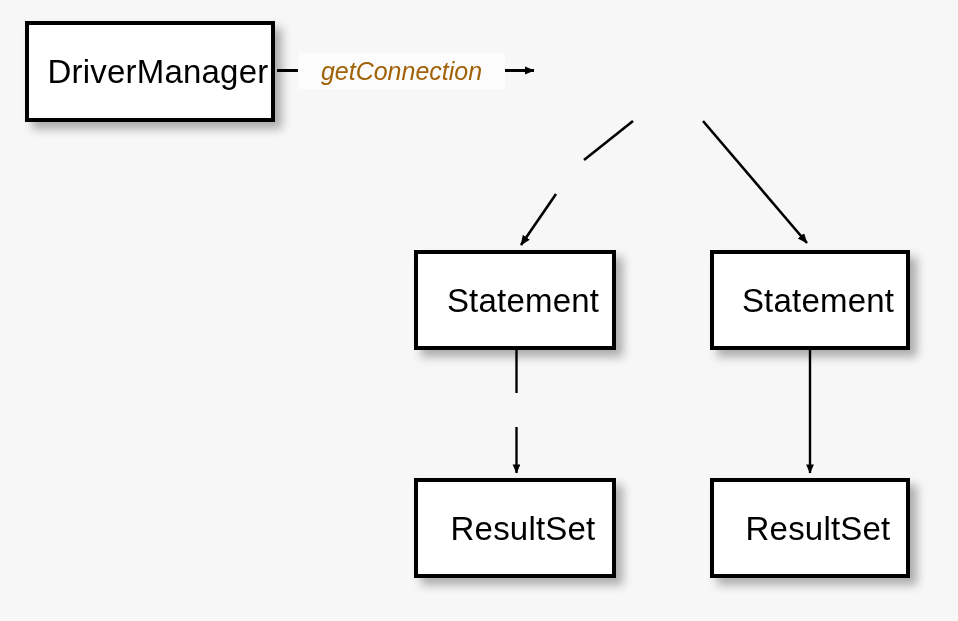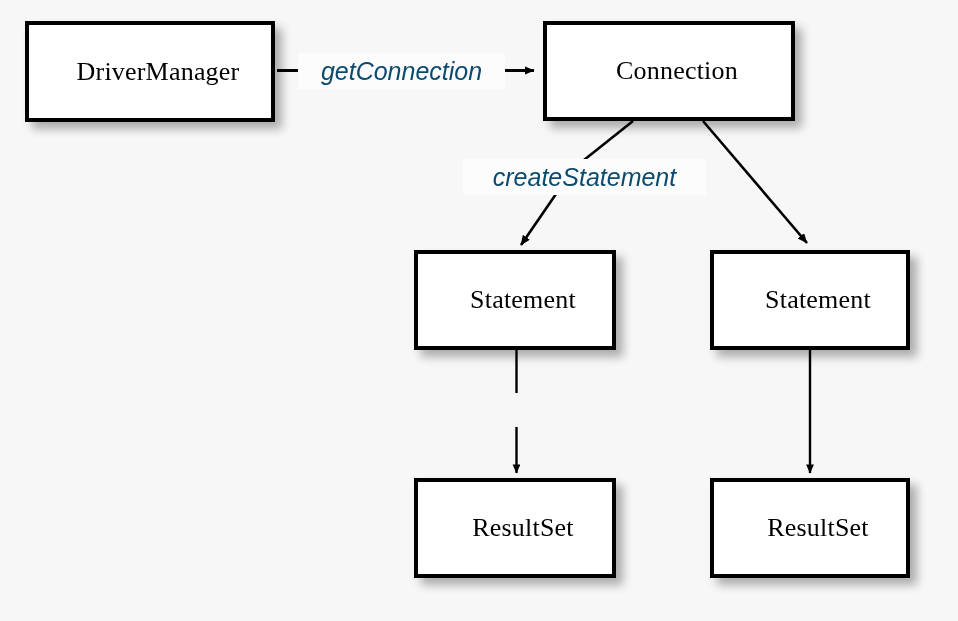--- a/index.html
+++ b/index.html
@@ -32,34 +32,34 @@
     box-sizing: border-box;
     background: #ffffff;
     border: 4px solid #000000;
     display: flex;
     align-items: center;
     justify-content: center;
     box-shadow: 7px 7px 9px rgba(0,0,0,0.30);
     z-index: 3;
   }
   .node-label {
-    font-family: Liberation Serif, serif;
-    font-size: 26px;
+    font-family: Liberation Sans, sans-serif;
+    font-size: 33px;
     font-weight: 400;
     letter-spacing: 0.2px;
     color: #000000;
     white-space: nowrap;
     line-height: 1;
     margin-left: 16px;
   }
   .edge-label {
     position: absolute;
     box-sizing: border-box;
     background: #fcfcfc;
-    color: #0c4a6e;
+    color: #a16207;
     font-family: "Liberation Sans", sans-serif;
     font-style: italic;
     font-size: 25px;
     font-weight: 400;
     line-height: 1;
     display: flex;
     align-items: center;
     justify-content: center;
     white-space: nowrap;
     padding: 0 6px;
@@ -102,38 +102,34 @@
 
     <g>
       <line x1="810" y1="350" x2="810" y2="473" stroke="#000000" stroke-width="2.4" marker-end="url(#arrow-sm)"></line>
     </g>
   </svg>
 
   <div class="node" style="left:25px; top:21px; width:250px; height:101px;">
     <span class="node-label">DriverManager</span>
   </div>
 
-  <div class="node" style="left:543px; top:21px; width:252px; height:100px;">
-    <span class="node-label">Connection</span>
-  </div>
 
   <div class="node" style="left:414px; top:250px; width:202px; height:100px;">
     <span class="node-label">Statement</span>
   </div>
 
   <div class="node" style="left:710px; top:250px; width:200px; height:100px;">
     <span class="node-label">Statement</span>
   </div>
 
   <div class="node" style="left:414px; top:478px; width:202px; height:100px;">
     <span class="node-label">ResultSet</span>
   </div>
 
   <div class="node" style="left:710px; top:478px; width:200px; height:100px;">
     <span class="node-label">ResultSet</span>
   </div>
 
   <div class="edge-label" style="left:298px; top:53px; width:207px; height:36px;">getConnection</div>
 
-  <div class="edge-label" style="left:463px; top:159px; width:243px; height:36px;">createStatement</div>
 
 
 </div>
 
 </body></html>

